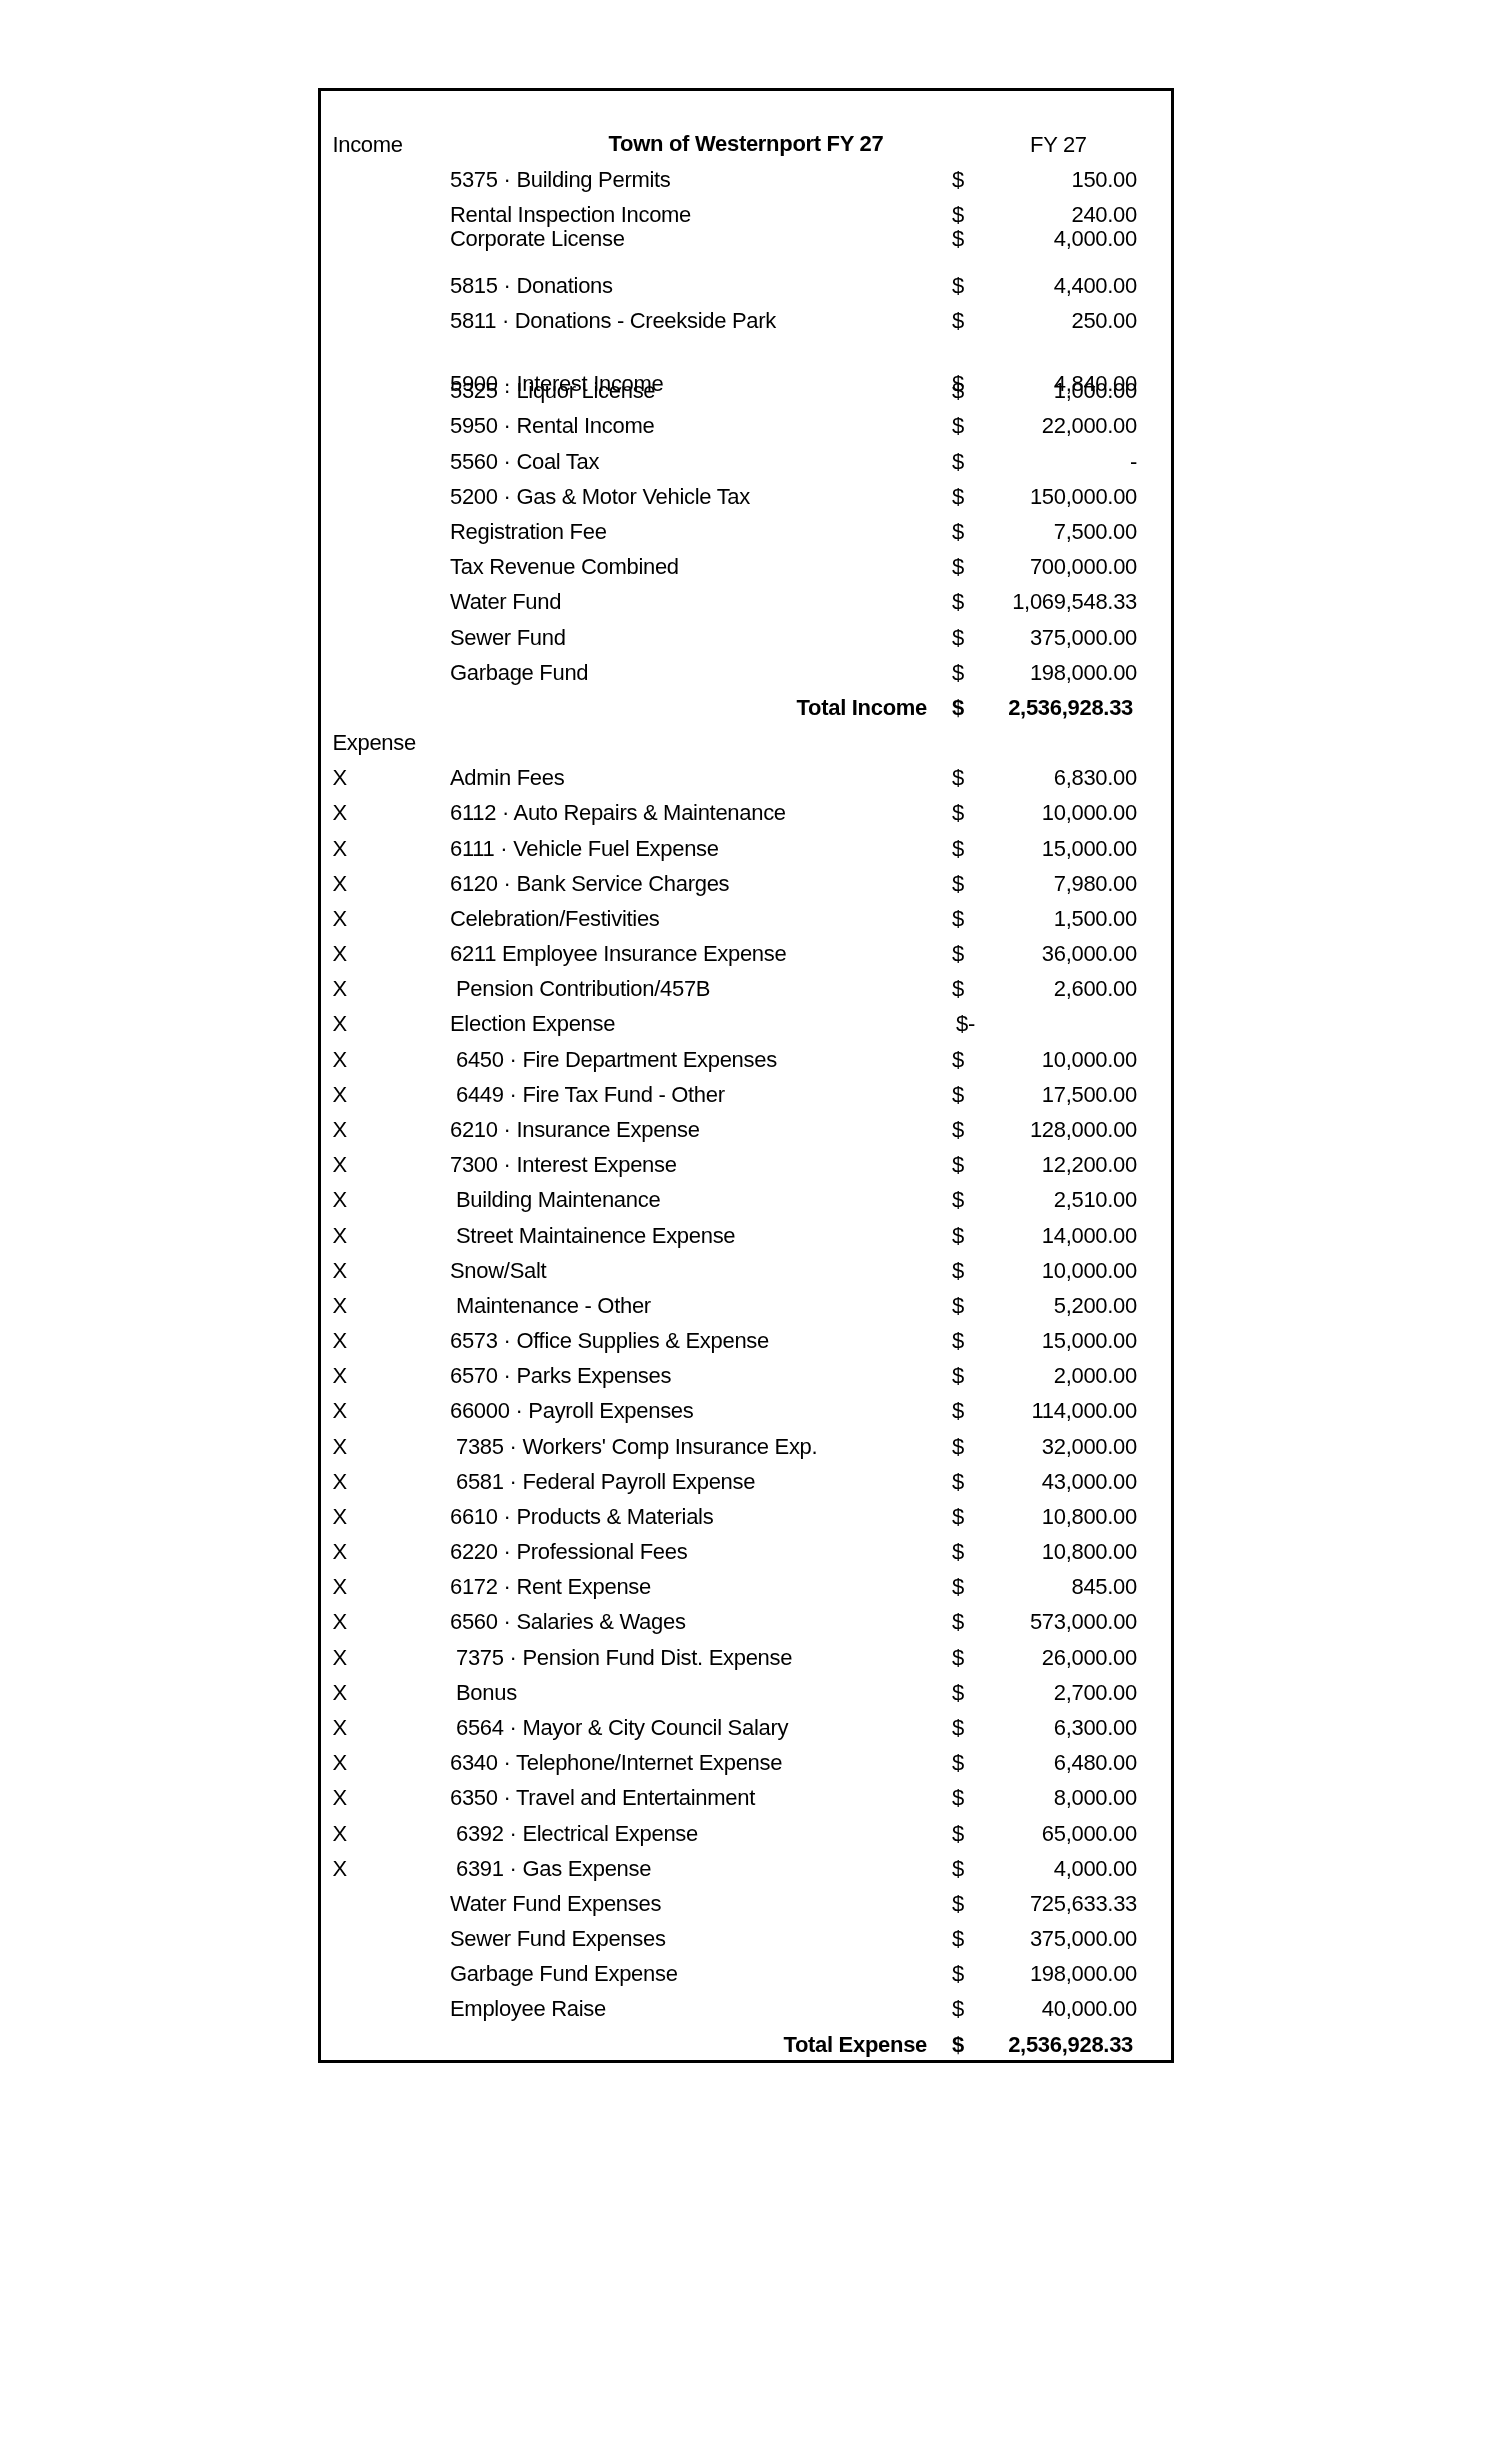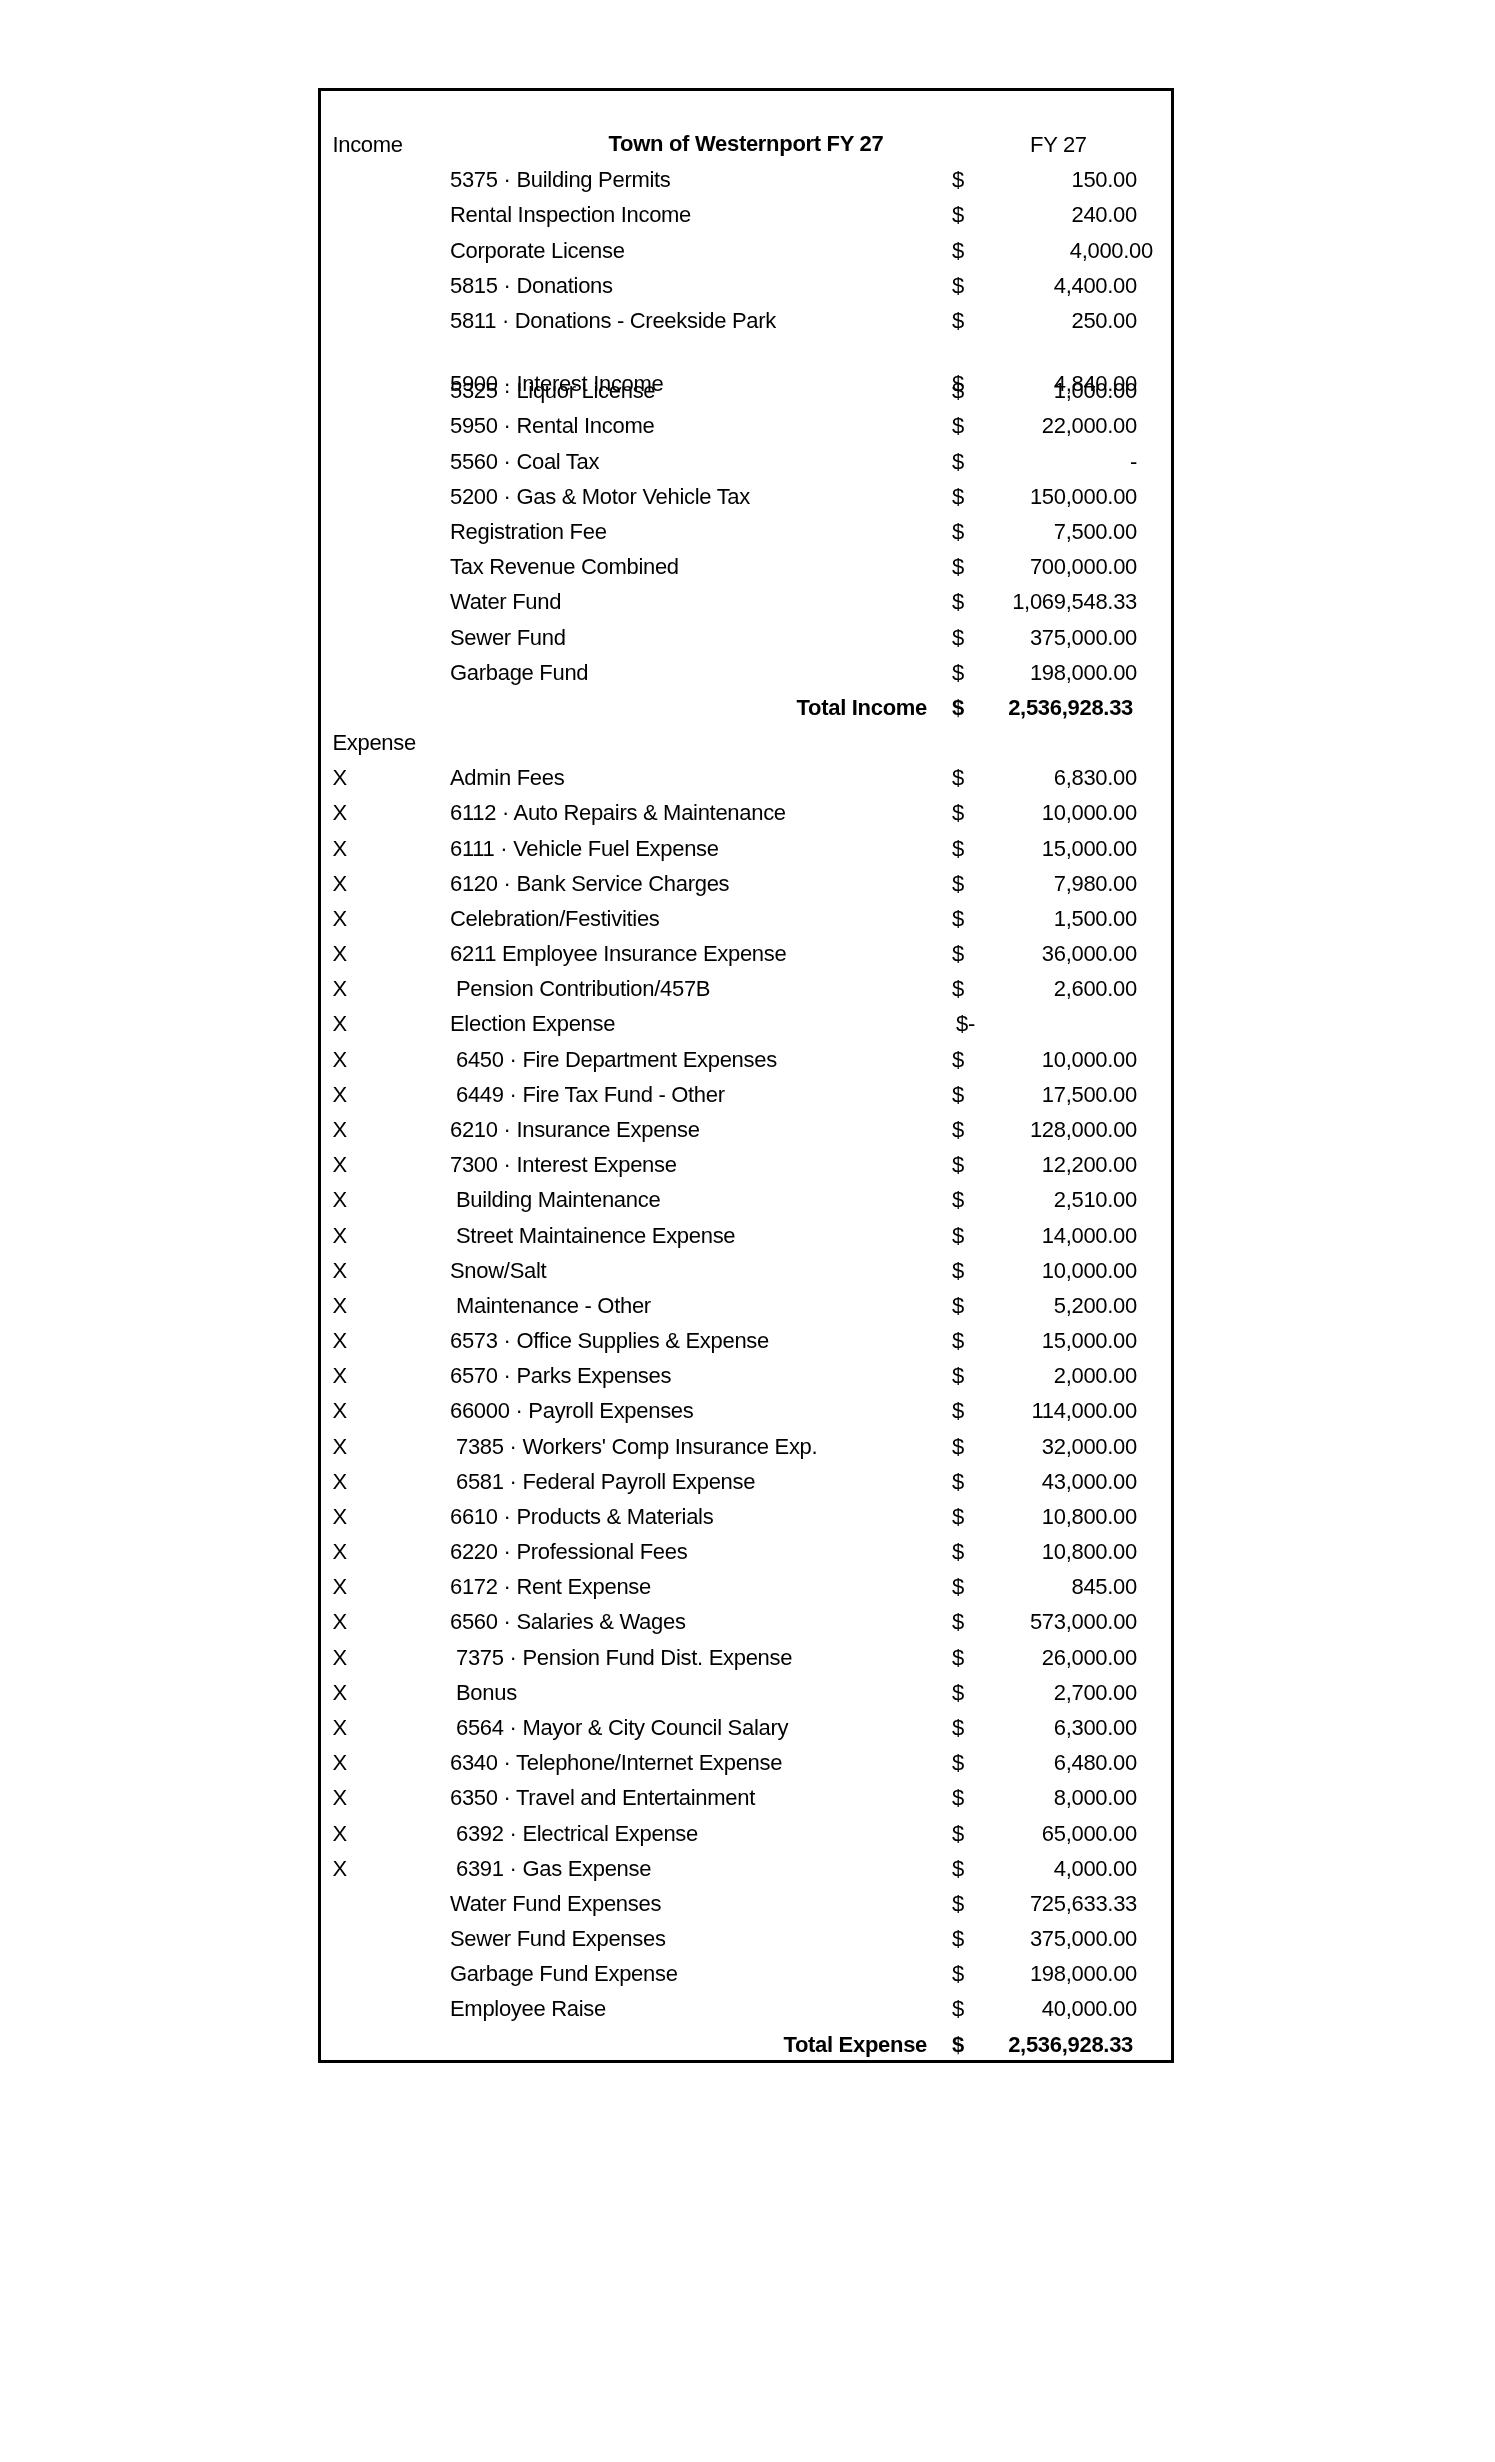--- a/index.html
+++ b/index.html
@@ -37,21 +37,21 @@
       <div class="row" style="top: 71px;">
         <span class="label">5375 · Building Permits</span>
         <span class="dollar">$</span>
         <span class="amount">150.00</span>
       </div>
       <div class="row" style="top: 106px;">
         <span class="label">Rental Inspection Income</span>
         <span class="dollar">$</span>
         <span class="amount">240.00</span>
       </div>
-      <div class="row" style="top: 142px; padding-left: 16px;">
+      <div class="row" style="top: 130px;">
         <span class="label">Corporate License</span>
         <span class="dollar">$</span>
         <span class="amount">4,000.00</span>
       </div>
       <div class="row" style="top: 177px;">
         <span class="label">5815 · Donations</span>
         <span class="dollar">$</span>
         <span class="amount">4,400.00</span>
       </div>
       <div class="row" style="top: 212px;">

